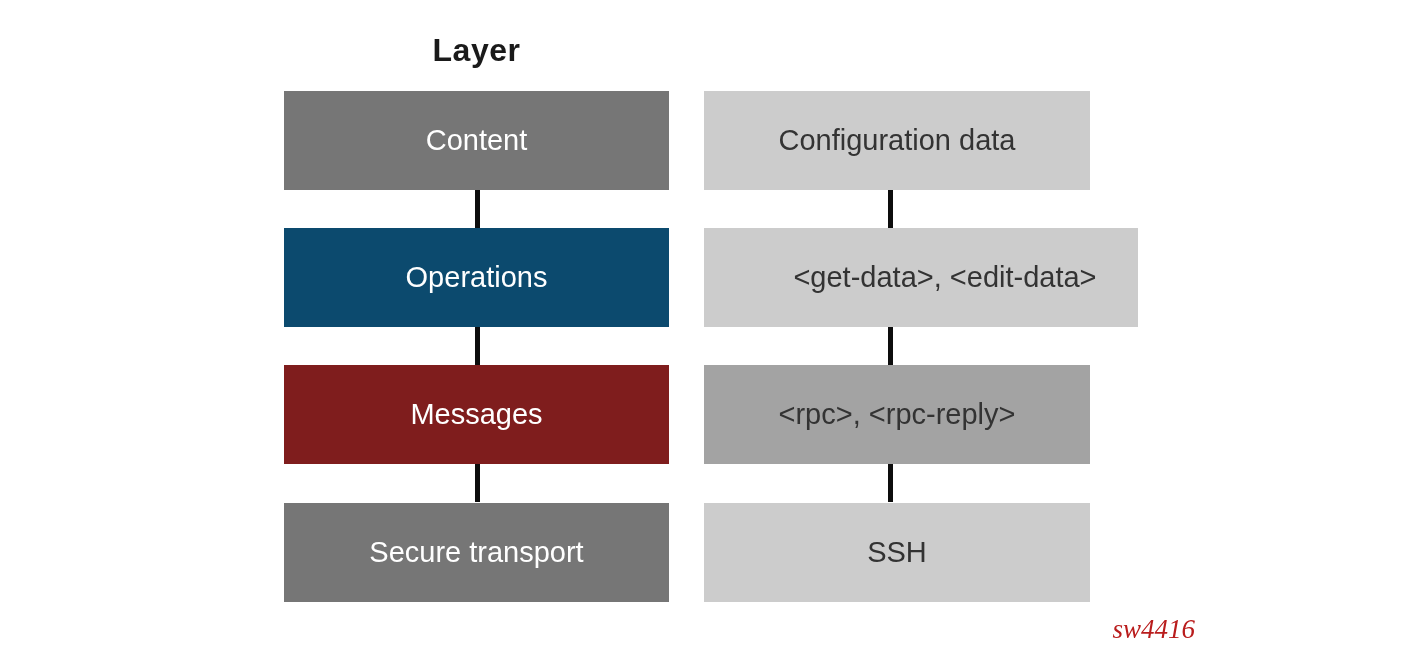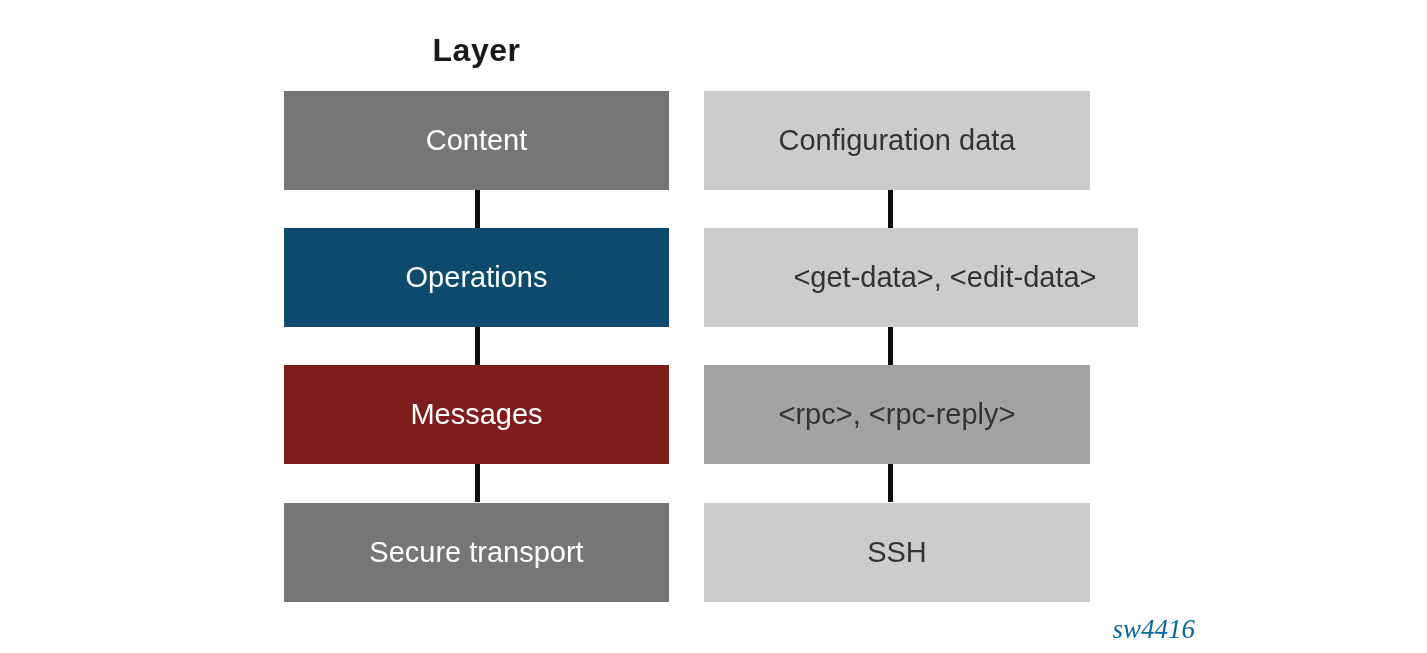--- a/index.html
+++ b/index.html
@@ -56,21 +56,21 @@
     height: 38px;
     background: #0d0d0d;
   }
   .figure-id {
     position: absolute;
     right: 14px;
     bottom: 8px;
     font-family: "Liberation Serif", serif;
     font-style: italic;
     font-size: 27px;
-    color: #0369a1;
+    color: #b91c1c;
   }
 </style>
 </head>
 <body>
 
 <div class="canvas">
   <div class="col-header layer-col" style="color: rgb(26, 26, 26);">Layer</div>
 
   <div id="rows">
       <div class="box dark" style="top: 91px; background: rgb(118, 118, 118); color: rgb(255, 255, 255);">

